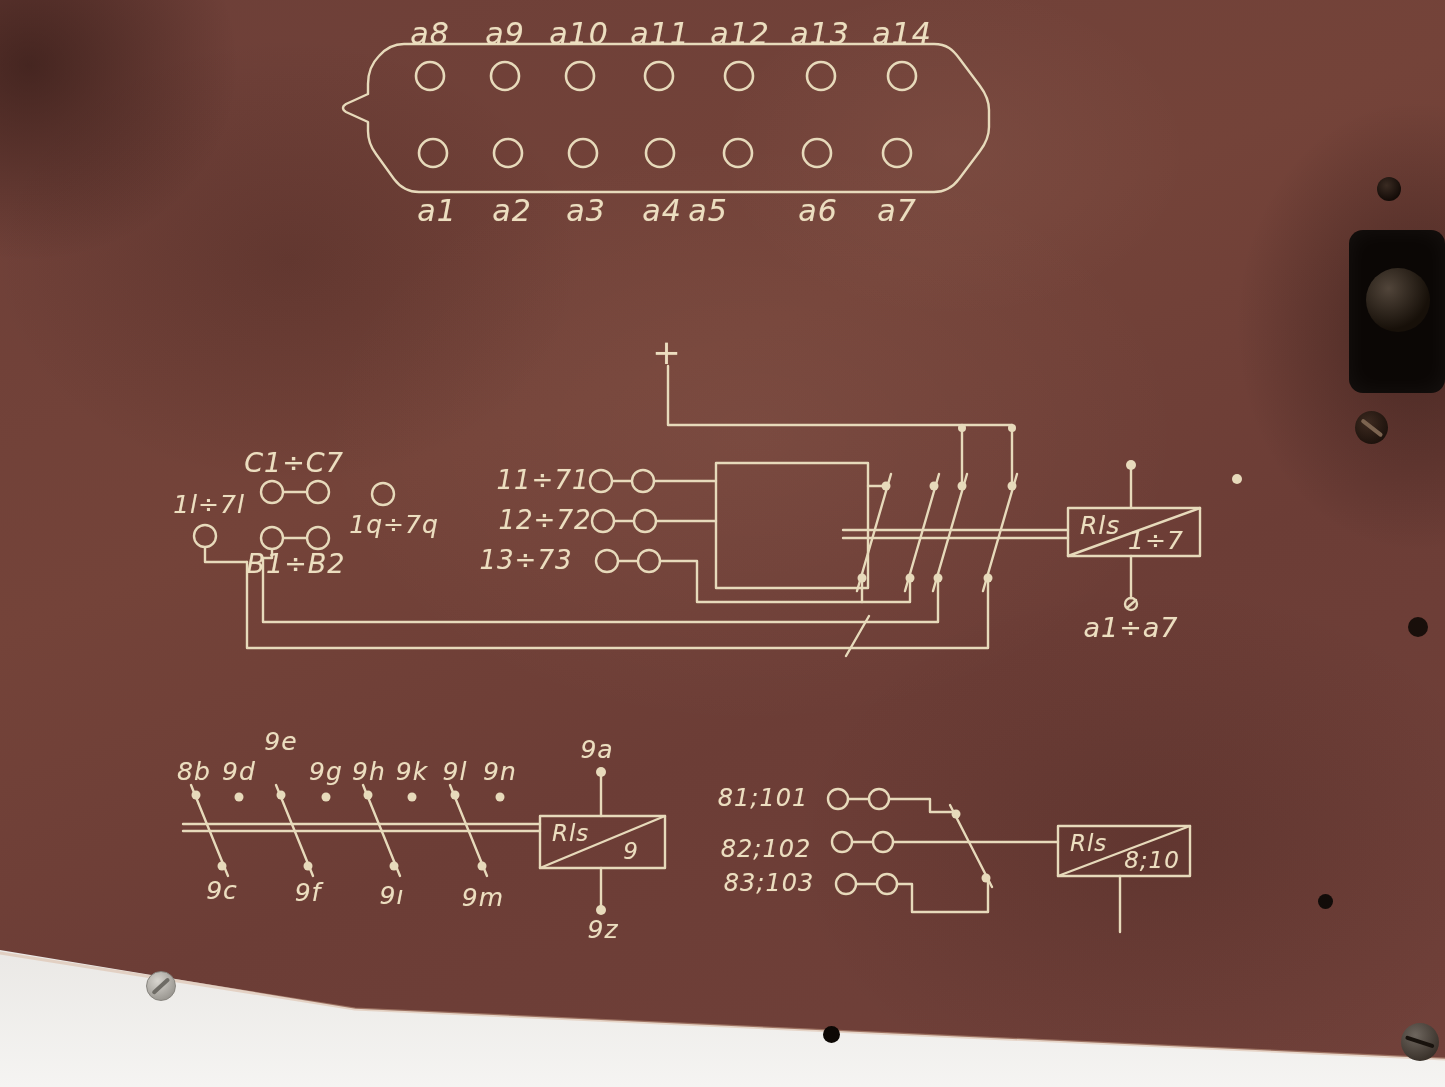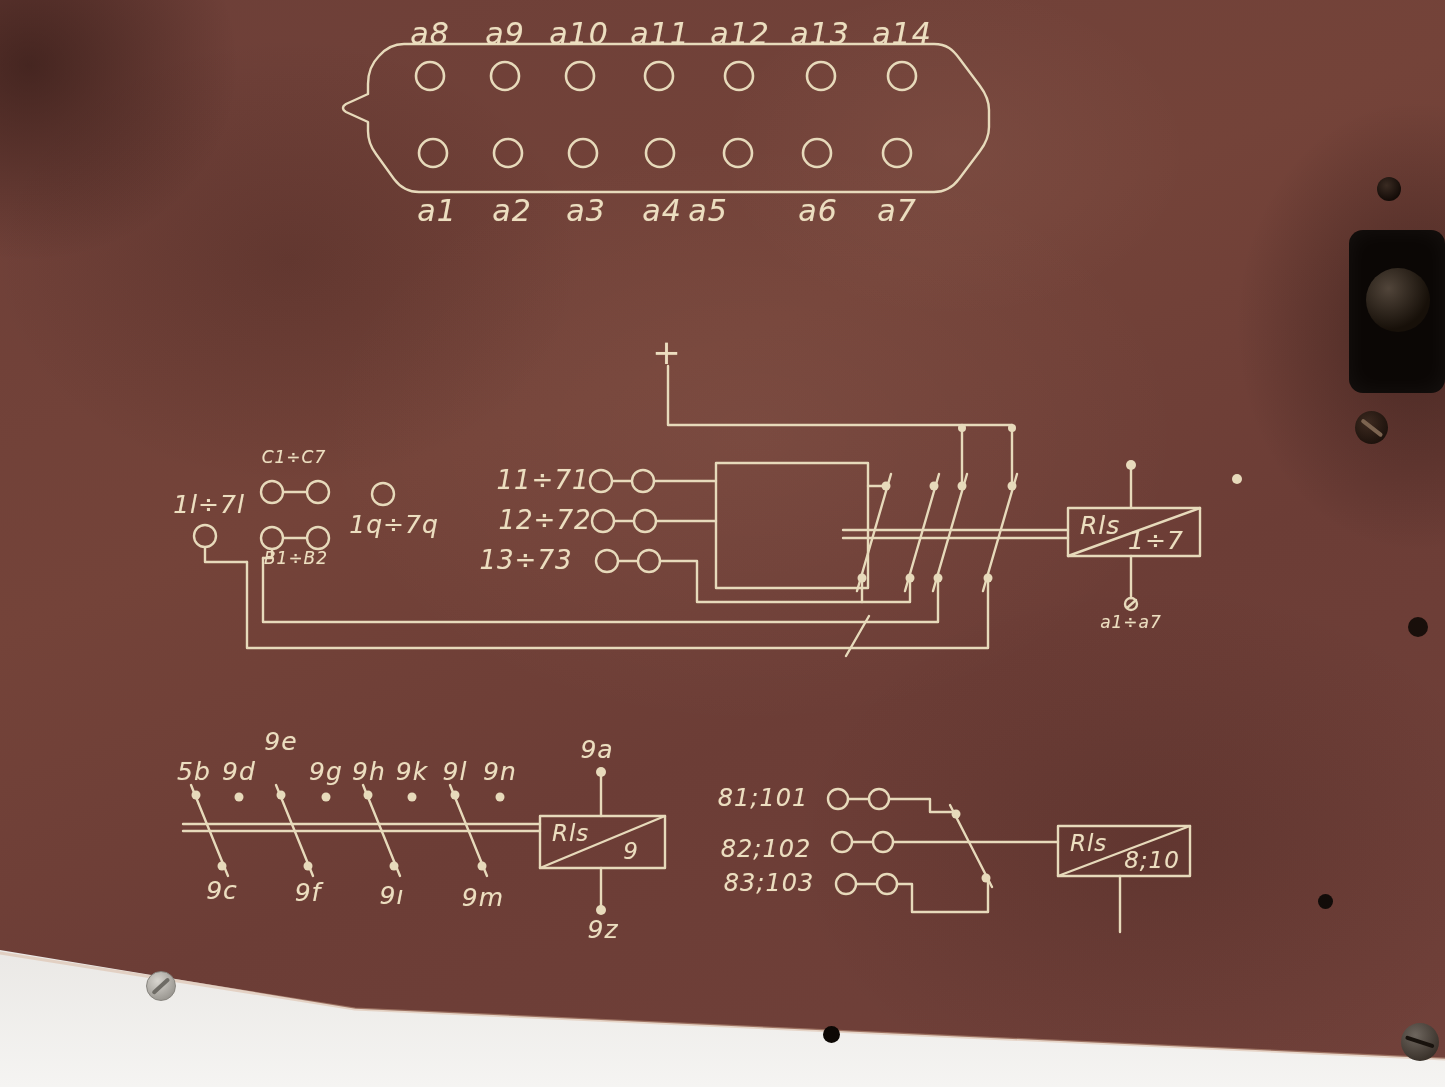--- a/index.html
+++ b/index.html
@@ -23,21 +23,21 @@
   }
   .engr{position:absolute;left:0;top:0;width:1445px;height:1087px;}
   .lbl{
     position:absolute;color:#ecdec0;font-style:italic;white-space:nowrap;
     transform:translateX(-50%);letter-spacing:1px;
     text-shadow:0 0 1px rgba(240,225,190,.35);
   }
   .lbl.left{transform:none;}
   .s34{font-size:34px;}
   .s30{font-size:30px;}
-  .s27{font-size:17px;}
+  .s27{font-size:27px;}
   .s26{font-size:26px;}
   .s25{font-size:25px;}
   .s24{font-size:24px;}
   .s23{font-size:23px;}
   .hw{position:absolute;}
   .round{border-radius:50%;}
   .slot{position:absolute;left:50%;top:50%;width:80%;height:4px;border-radius:2px;}
 </style>
 </head>
 <body>
@@ -197,21 +197,21 @@
   <div class="lbl s25" style="left:209px;top:490px">1l÷7l</div>
   <div class="lbl s27" style="left:296px;top:548px">B1÷B2</div>
   <div class="lbl s25" style="left:394px;top:510px">1q÷7q</div>
   <div class="lbl s26" style="left:543px;top:465px">11÷71</div>
   <div class="lbl s26" style="left:545px;top:505px">12÷72</div>
   <div class="lbl s26" style="left:526px;top:545px">13÷73</div>
   <div class="lbl left s25" style="left:1080px;top:511px">Rls</div>
   <div class="lbl s25" style="left:1156px;top:526px">1÷7</div>
   <div class="lbl s27" style="left:1131px;top:612px">a1÷a7</div>
 
-  <div class="lbl s25" style="left:194px;top:757px">5b</div>
+  <div class="lbl s25" style="left:194px;top:757px">8b</div>
   <div class="lbl s25" style="left:239px;top:757px">9d</div>
   <div class="lbl s25" style="left:281px;top:727px">9e</div>
   <div class="lbl s25" style="left:326px;top:757px">9g</div>
   <div class="lbl s25" style="left:369px;top:757px">9h</div>
   <div class="lbl s25" style="left:412px;top:757px">9k</div>
   <div class="lbl s25" style="left:455px;top:757px">9l</div>
   <div class="lbl s25" style="left:500px;top:757px">9n</div>
   <div class="lbl s25" style="left:222px;top:876px">9c</div>
   <div class="lbl s25" style="left:308px;top:878px">9f</div>
   <div class="lbl s25" style="left:392px;top:881px">9ı</div>

